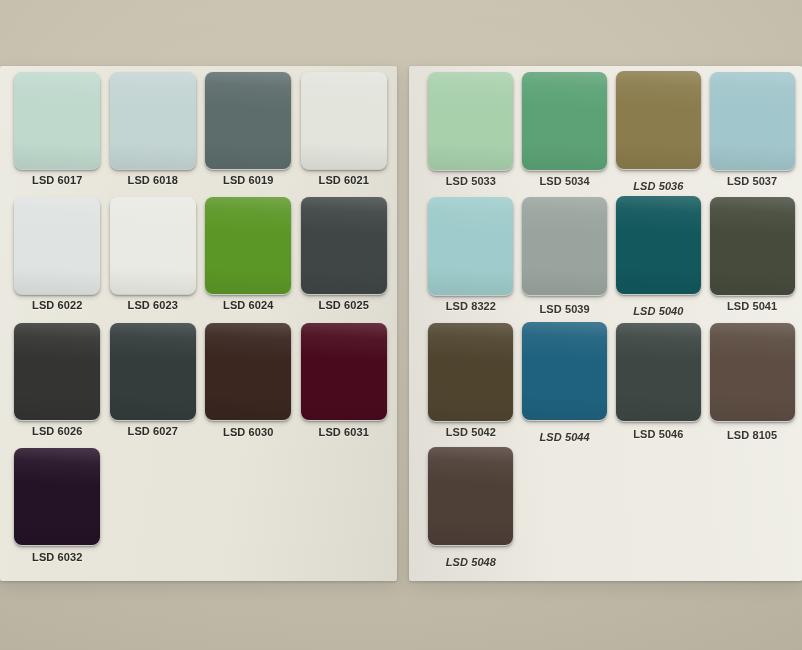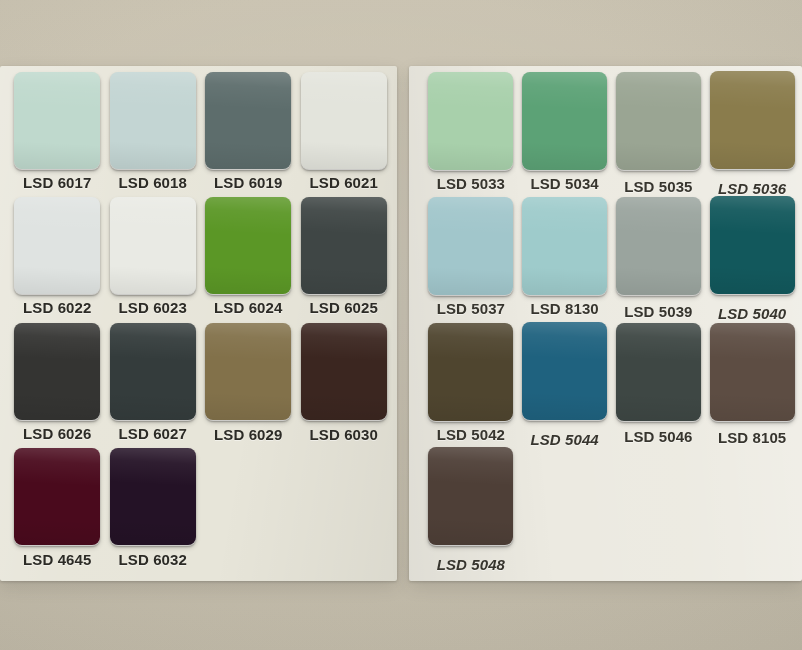--- a/index.html
+++ b/index.html
@@ -135,21 +135,21 @@
         rgba(255,255,255,0.17) 0%,
         rgba(255,255,255,0.05) 16%,
         rgba(255,255,255,0.00) 38%,
         rgba(0,0,0,0.00) 72%,
         rgba(0,0,0,0.07) 100%);
     pointer-events: none;
   }
 
   .chip-label {
     margin-top: 5px;
-    font-size: 15px;
+    font-size: 11px;
     font-weight: bold;
     letter-spacing: 0.1px;
     color: #2c2b26;
     white-space: nowrap;
     text-shadow: 0 1px 0 rgba(255,255,255,0.45);
   }
   #grid-right .chip-label {
     color: #37352e;
   }
 
@@ -224,37 +224,31 @@
             <div class="chip-gloss"></div>
           </div>
           <div class="chip-label">LSD 6026</div>
         </div>
         <div class="cell row-2 col-2">
           <div class="chip" style="background: rgb(52, 60, 60);">
             <div class="chip-gloss"></div>
           </div>
           <div class="chip-label">LSD 6027</div>
         </div>
-        <div class="cell row-3 col-0">
-          <div class="chip" style="background: rgb(130, 113, 74);">
-            <div class="chip-gloss"></div>
-          </div>
-          <div class="chip-label">LSD 6029</div>
-        </div>
         <div class="cell row-3 col-1">
           <div class="chip" style="background: rgb(59, 38, 32);">
             <div class="chip-gloss"></div>
           </div>
           <div class="chip-label">LSD 6030</div>
         </div>
         <div class="cell row-3 col-2">
           <div class="chip" style="background: rgb(74, 10, 29);">
             <div class="chip-gloss"></div>
           </div>
-          <div class="chip-label">LSD 4645</div>
+          <div class="chip-label">LSD 6031</div>
         </div>
         <div class="cell row-3 col-3">
           <div class="chip" style="background: rgb(36, 18, 38);">
             <div class="chip-gloss"></div>
           </div>
           <div class="chip-label">LSD 6032</div>
         </div>
       </div>
     <div class="panel-surface"></div>
   </div>
@@ -266,55 +260,55 @@
             <div class="chip-gloss"></div>
           </div>
           <div class="chip-label">LSD 5033</div>
         </div>
         <div class="cell row-0 col-1">
           <div class="chip" style="background: rgb(92, 162, 118);">
             <div class="chip-gloss"></div>
           </div>
           <div class="chip-label">LSD 5034</div>
         </div>
-        <div class="cell row-0 col-2">
-          <div class="chip" style="background: rgb(154, 165, 147);">
-            <div class="chip-gloss"></div>
-          </div>
-          <div class="chip-label">LSD 5035</div>
-        </div>
         <div class="cell row-0 col-3">
           <div class="chip" style="background: rgb(138, 124, 76);">
             <div class="chip-gloss"></div>
           </div>
           <div class="chip-label">LSD 5036</div>
         </div>
         <div class="cell row-1 col-0">
           <div class="chip" style="background: rgb(161, 198, 203);">
             <div class="chip-gloss"></div>
           </div>
           <div class="chip-label">LSD 5037</div>
         </div>
         <div class="cell row-1 col-1">
           <div class="chip" style="background: rgb(158, 203, 203);">
             <div class="chip-gloss"></div>
           </div>
-          <div class="chip-label">LSD 8130</div>
+          <div class="chip-label">LSD 8322</div>
         </div>
         <div class="cell row-1 col-2">
           <div class="chip" style="background: rgb(154, 164, 158);">
             <div class="chip-gloss"></div>
           </div>
           <div class="chip-label">LSD 5039</div>
         </div>
         <div class="cell row-1 col-3">
           <div class="chip" style="background: rgb(18, 88, 92);">
             <div class="chip-gloss"></div>
           </div>
           <div class="chip-label">LSD 5040</div>
+        </div>
+        <div class="cell row-2 col-0">
+          <div class="chip" style="background: rgb(70, 75, 60);">
+            <div class="chip-gloss"></div>
+          </div>
+          <div class="chip-label">LSD 5041</div>
         </div>
         <div class="cell row-2 col-1">
           <div class="chip" style="background: rgb(79, 69, 47);">
             <div class="chip-gloss"></div>
           </div>
           <div class="chip-label">LSD 5042</div>
         </div>
         <div class="cell row-2 col-3">
           <div class="chip" style="background: rgb(31, 98, 127);">
             <div class="chip-gloss"></div>

